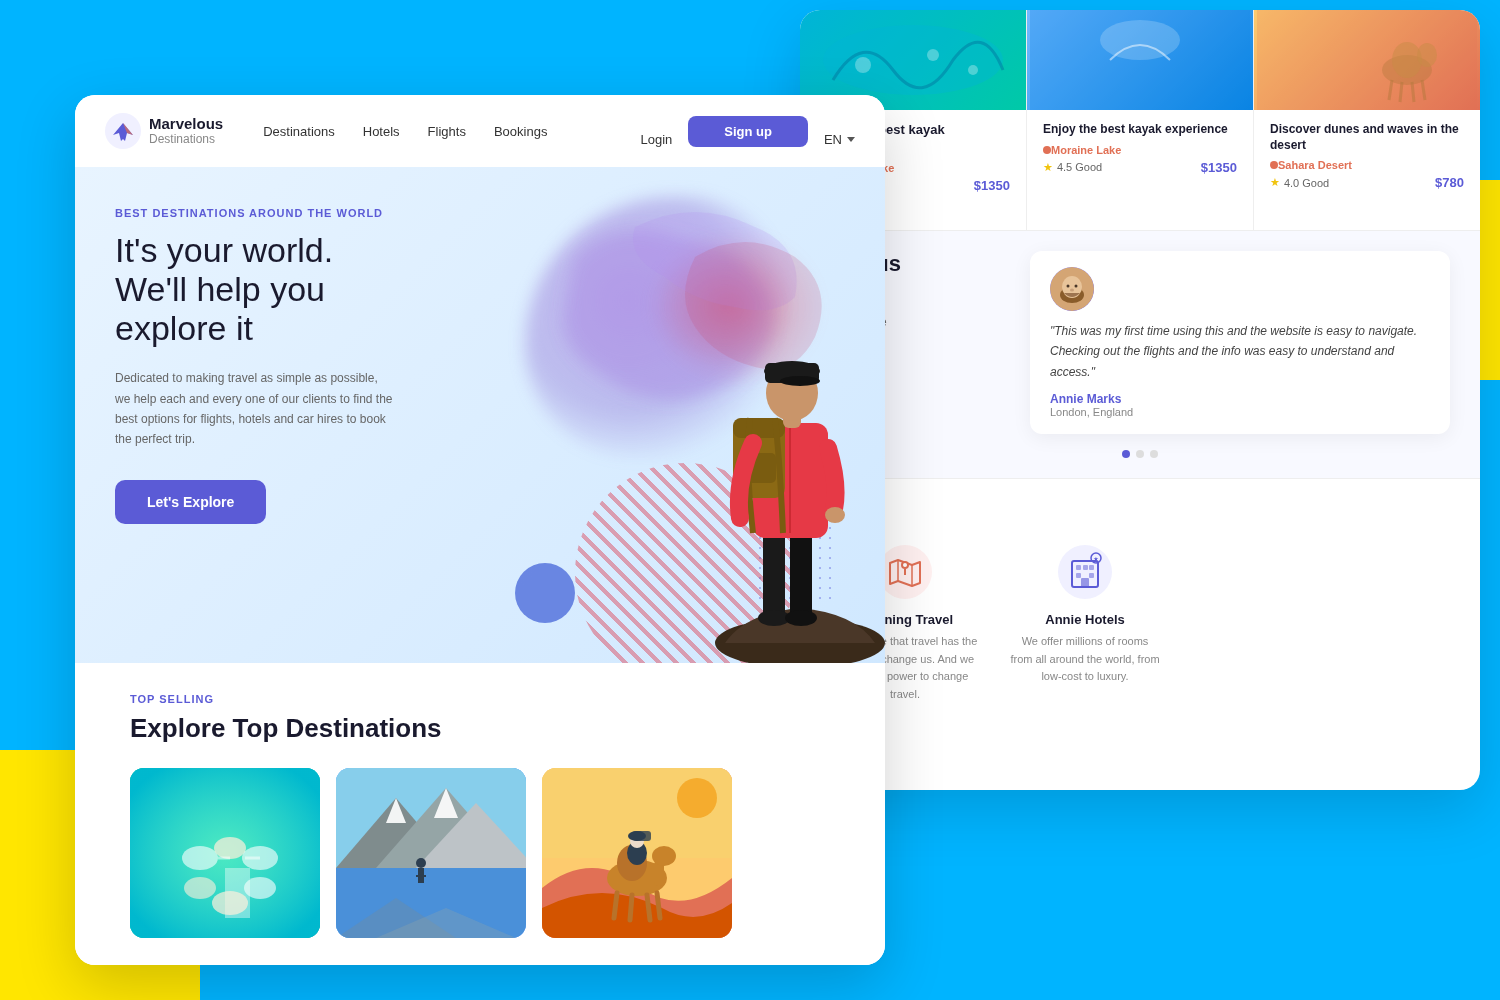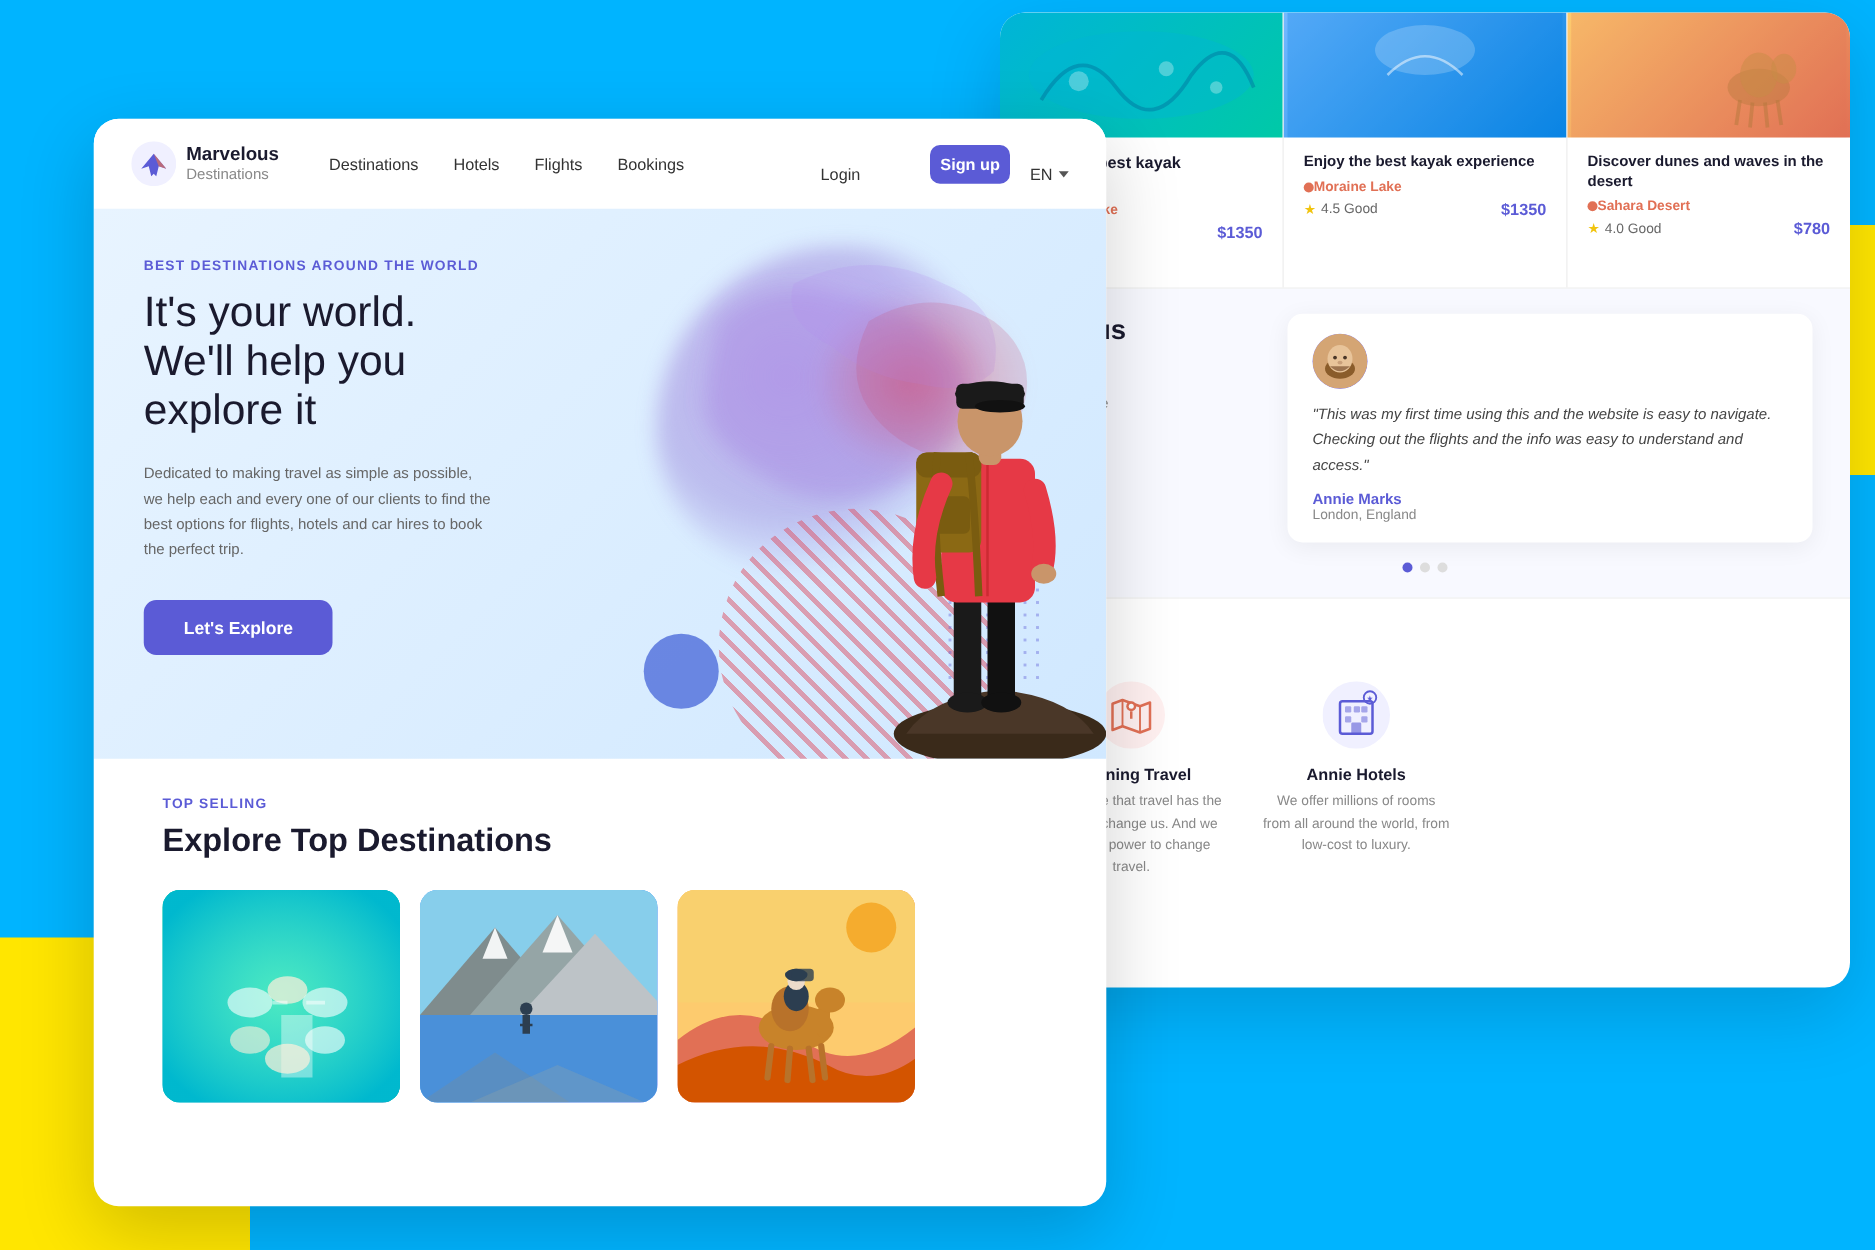--- a/index.html
+++ b/index.html
@@ -94,39 +94,38 @@
     .nav-login {
       font-size: 13px;
       color: #333;
       font-weight: 500;
     }
     .nav-signup {
       background: #5b5bd6;
       color: #fff;
       border: none;
       border-radius: 8px;
-      padding: 8px 8px;
+      padding: 8px 36px;
       font-size: 13px;
       font-weight: 600;
       cursor: pointer;
-      margin-left: 40px;
     }
     .nav-lang {
       font-size: 13px;
       color: #333;
       display: flex;
       align-items: center;
       gap: 3px;
     }
 
     
     .hero {
       position: relative;
       background: linear-gradient(135deg, #e8f4ff 0%, #d0e8ff 100%);
-      height: 440px;
+      height: 496px;
       overflow: hidden;
       padding: 40px 40px 0 40px;
     }
     .hero-badge {
       color: #5b5bd6;
       font-size: 11px;
       font-weight: 700;
       letter-spacing: 1px;
       text-transform: uppercase;
       margin-bottom: 12px;

